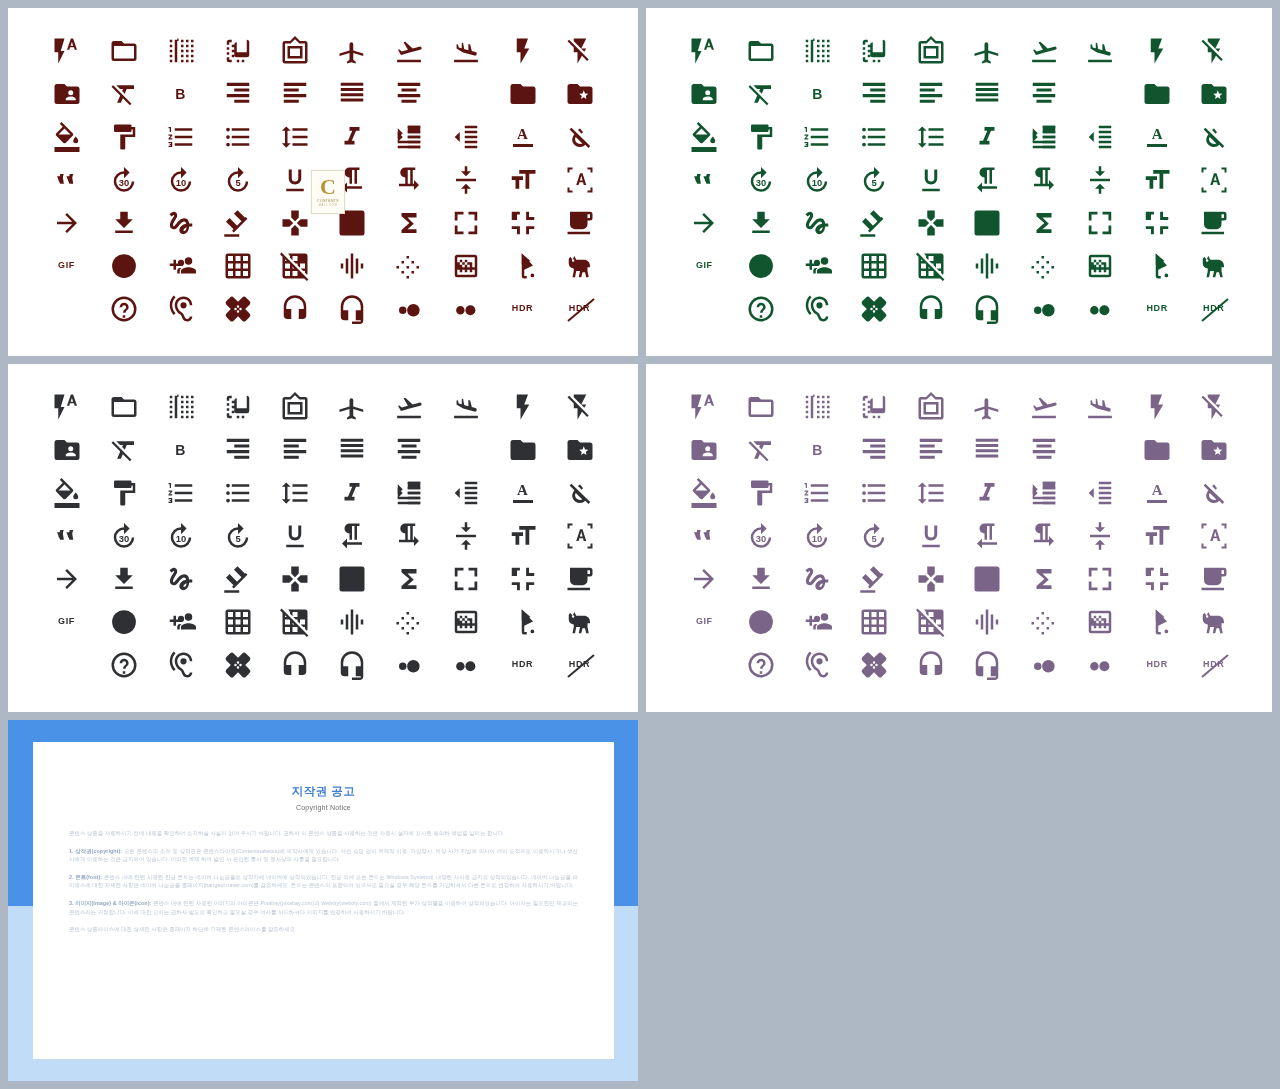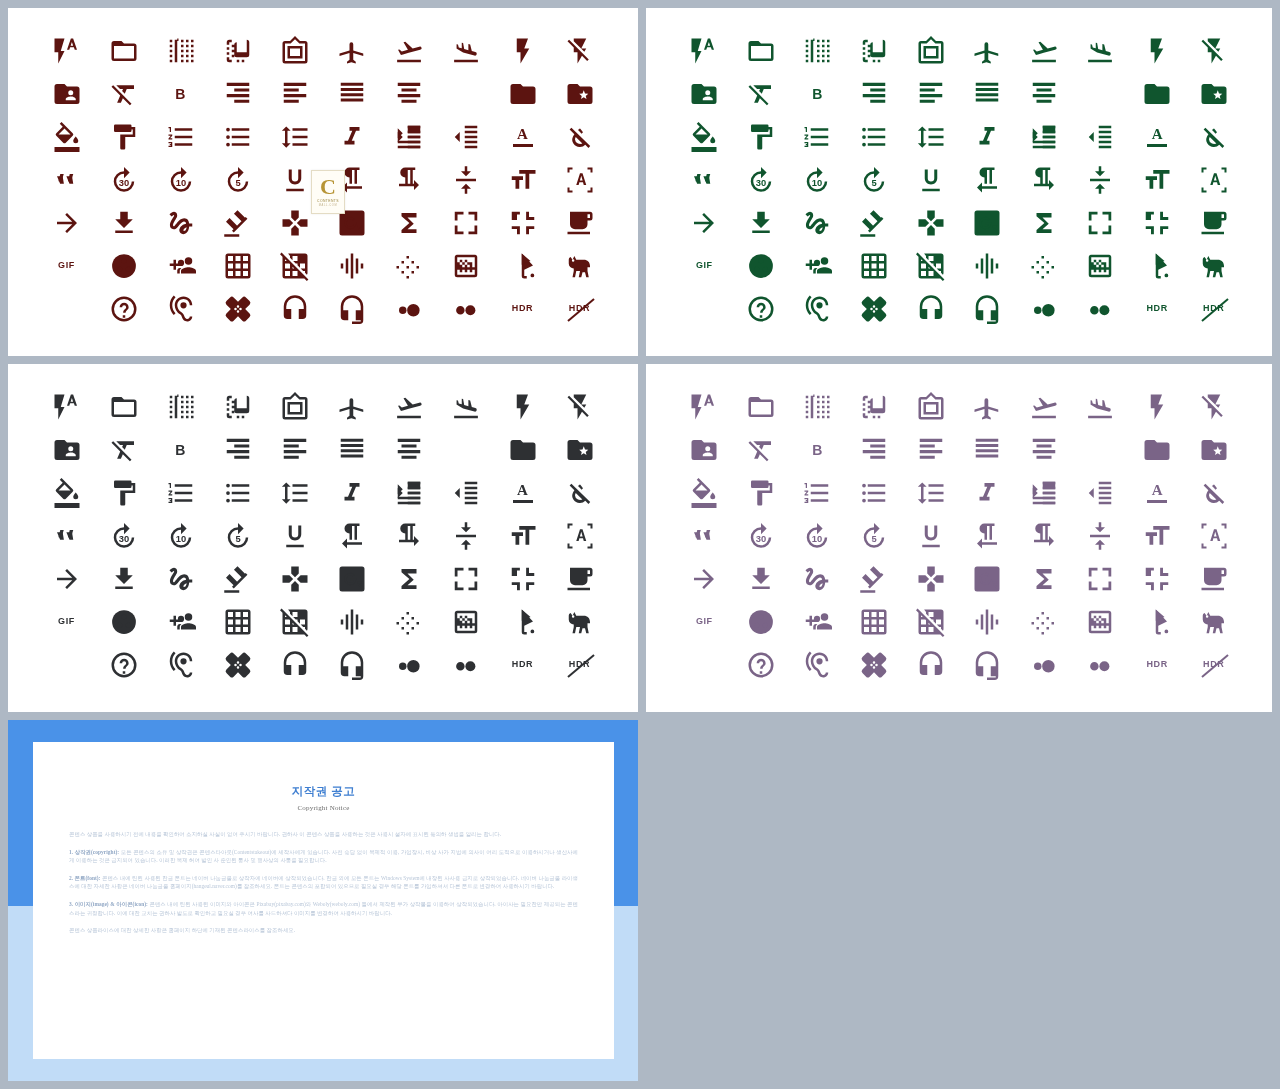--- a/index.html
+++ b/index.html
@@ -16,21 +16,21 @@
   
   .slide {
     position:absolute;
     background:#ffffff;
     overflow:hidden;
   }
   #slide-1 { left:8px;   top:8px;   width:630px; height:348px; }
   #slide-2 { left:646px; top:8px;   width:626px; height:348px; }
   #slide-3 { left:8px;   top:364px; width:630px; height:348px; }
   #slide-4 { left:646px; top:364px; width:626px; height:348px; }
-  #slide-5 { left:8px;   top:720px; width:630px; height:361px; background:transparent;font-family:Liberation Serif, serif; }
+  #slide-5 { left:8px;   top:720px; width:630px; height:361px; background:transparent; }
 
   
   .icon-grid {
     position:absolute;
     left:0; top:0; right:0; bottom:0;
     display:grid;
     grid-template-columns:repeat(10, 1fr);
     grid-template-rows:repeat(7, 1fr);
     padding:22px 30px 26px 30px;
     align-items:center;

